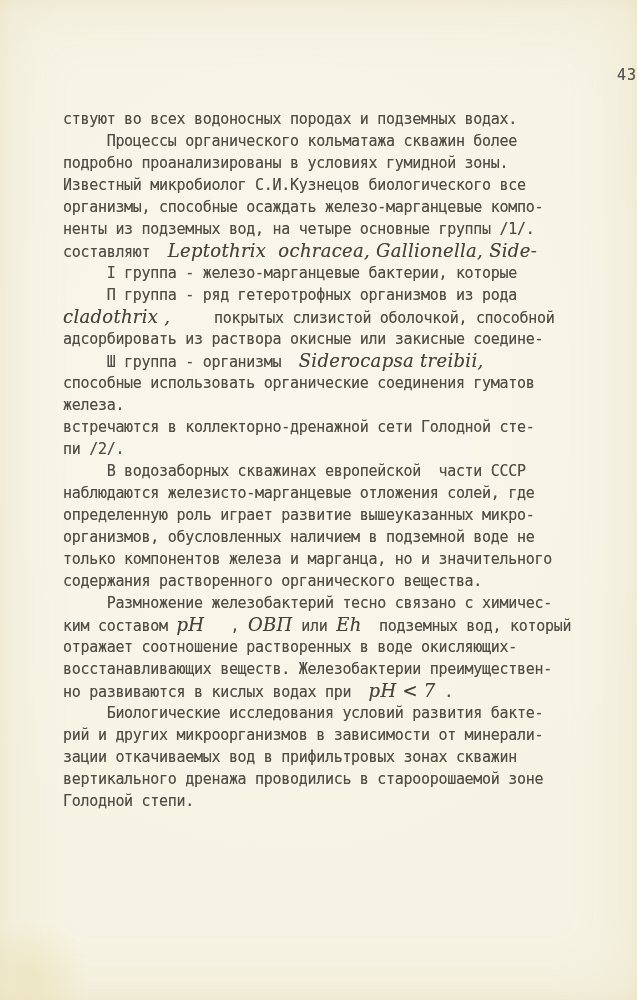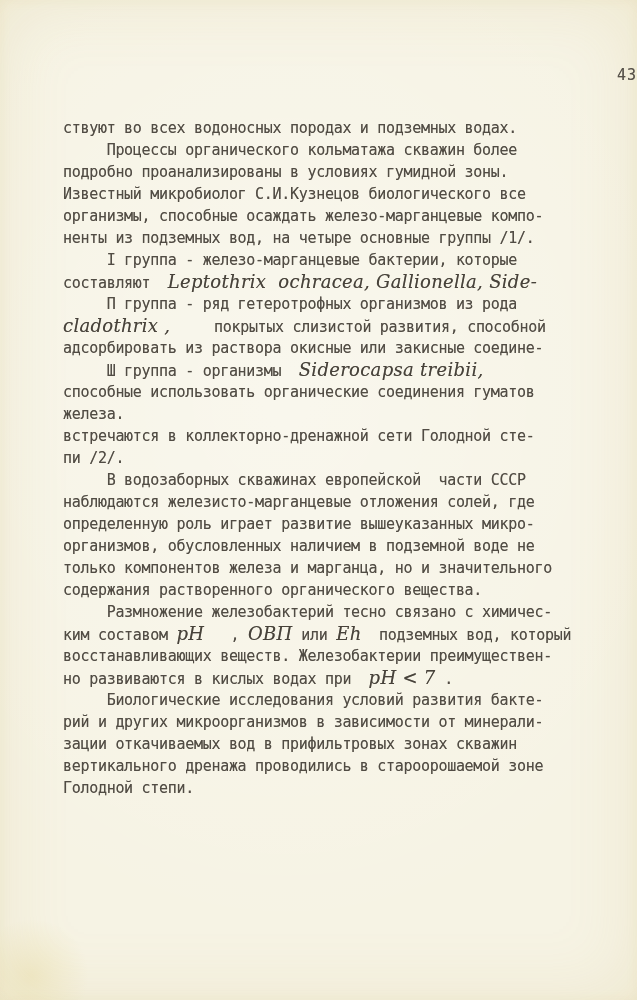--- a/index.html
+++ b/index.html
@@ -38,21 +38,21 @@
     left: 0;
     width: 100%;
     text-align: right;
     font-size: 15px;
     color: #57524a;
     letter-spacing: 1px;
     text-shadow: 0 0 0.5px rgba(87,82,74,0.55);
   }
   .doc-body {
     position: absolute;
-    top: 117px;
+    top: 108px;
     left: 63px;
     width: 520px;
     color: #514c44;
   }
   .line {
     white-space: pre;
     font-size: 15px;
     line-height: 22px;
     height: 22px;
     text-shadow: 0 0 0.5px rgba(81,76,68,0.5);
@@ -78,38 +78,39 @@
 
 <div class="page-number">43</div>
 
 <div class="doc-body">
     <div class="line"><span class="typed">ствуют во всех водоносных породах и подземных водах.</span></div>
     <div class="line"><span class="typed">     Процессы органического кольматажа скважин более</span></div>
     <div class="line"><span class="typed">подробно проанализированы в условиях гумидной зоны.</span></div>
     <div class="line"><span class="typed">Известный микробиолог С.И.Кузнецов биологического все</span></div>
     <div class="line"><span class="typed">организмы, способные осаждать железо-марганцевые компо-</span></div>
     <div class="line"><span class="typed">ненты из подземных вод, на четыре основные группы /1/.</span></div>
+    <div class="line"><span class="typed">составляют  </span><span class="hw">Leptothrix  ochracea, Gallionella, Side-</span></div>
     <div class="line"><span class="typed">     I группа - железо-марганцевые бактерии, которые</span></div>
-    <div class="line"><span class="typed">составляют  </span><span class="hw">Leptothrix  ochracea, Gallionella, Side-</span></div>
     <div class="line"><span class="typed">     П группа - ряд гетеротрофных организмов из рода</span></div>
-    <div class="line"><span class="hw">cladothrix ,</span><span class="typed">     покрытых слизистой развития, способной</span></div>
+    <div class="line"><span class="hw">cladothrix ,</span><span class="typed">     покрытых слизистой оболочкой, способной</span></div>
     <div class="line"><span class="typed">адсорбировать из раствора окисные или закисные соедине-</span></div>
     <div class="line"><span class="typed">     Ш группа - организмы  </span><span class="hw">Siderocapsa treibii,</span></div>
     <div class="line"><span class="typed">способные использовать органические соединения гуматов</span></div>
     <div class="line"><span class="typed">железа.</span></div>
     <div class="line"><span class="typed">встречаются в коллекторно-дренажной сети Голодной сте-</span></div>
     <div class="line"><span class="typed">пи /2/.</span></div>
     <div class="line"><span class="typed">     В водозаборных скважинах европейской  части СССР</span></div>
     <div class="line"><span class="typed">наблюдаются железисто-марганцевые отложения солей, где</span></div>
     <div class="line"><span class="typed">определенную роль играет развитие вышеуказанных микро-</span></div>
     <div class="line"><span class="typed">организмов, обусловленных наличием в подземной воде не</span></div>
     <div class="line"><span class="typed">только компонентов железа и марганца, но и значительного</span></div>
     <div class="line"><span class="typed">содержания растворенного органического вещества.</span></div>
     <div class="line"><span class="typed">     Размножение железобактерий тесно связано с химичес-</span></div>
     <div class="line"><span class="typed">ким составом </span><span class="hw">pH</span><span class="typed">   , </span><span class="hw">ОВП</span><span class="typed"> или </span><span class="hw">Eh</span><span class="typed">  подземных вод, который</span></div>
+    <div class="line"><span class="typed">отражает соотношение растворенных в воде окисляющих-</span></div>
     <div class="line"><span class="typed">восстанавливающих веществ. Железобактерии преимуществен-</span></div>
     <div class="line"><span class="typed">но развиваются в кислых водах при  </span><span class="hw">pH &lt; 7</span><span class="typed"> .</span></div>
     <div class="line"><span class="typed">     Биологические исследования условий развития бакте-</span></div>
     <div class="line"><span class="typed">рий и других микроорганизмов в зависимости от минерали-</span></div>
     <div class="line"><span class="typed">зации откачиваемых вод в прифильтровых зонах скважин</span></div>
     <div class="line"><span class="typed">вертикального дренажа проводились в староорошаемой зоне</span></div>
     <div class="line"><span class="typed">Голодной степи.</span></div>
   </div>
 
 </body></html>

